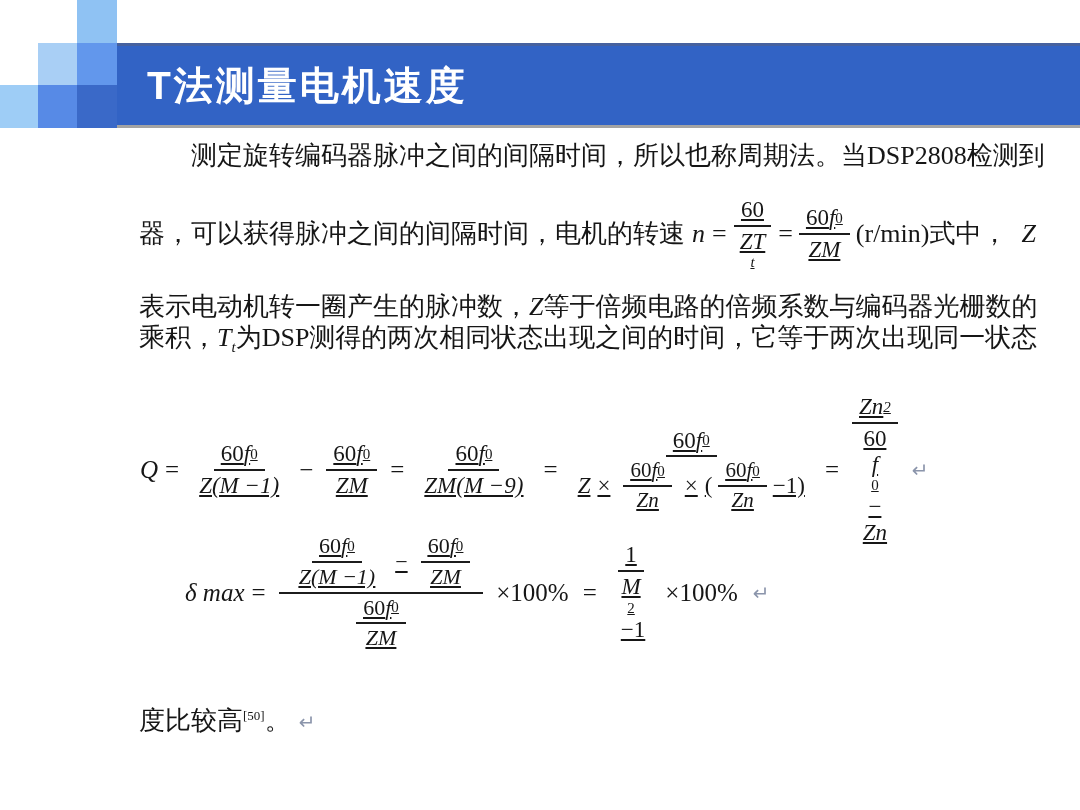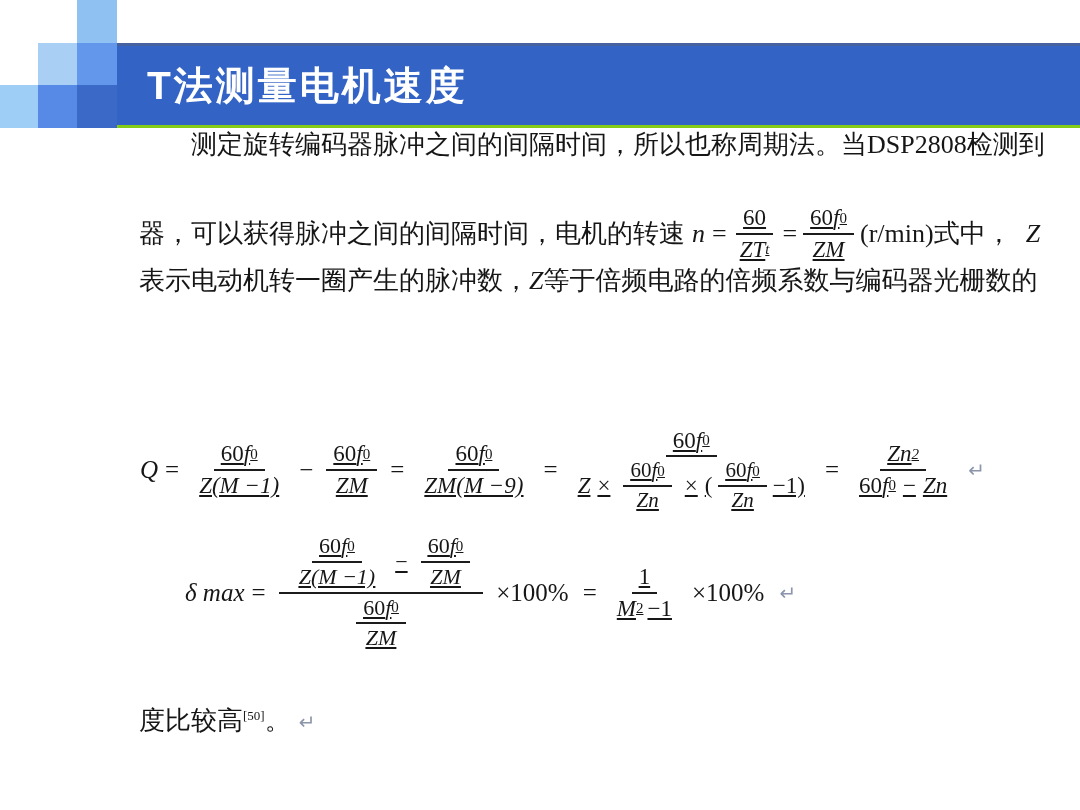--- a/index.html
+++ b/index.html
@@ -14,21 +14,21 @@
   .sq-a { left:77px;  top:0;    width:40px; height:43px; background:#8fc2f3; }
   .sq-b { left:38px;  top:43px; width:39px; height:42px; background:#a9cff5; }
   .sq-c { left:77px;  top:43px; width:40px; height:42px; background:#6297ec; }
   .sq-d { left:0;     top:85px; width:38px; height:43px; background:#9ecdf6; }
   .sq-e { left:38px;  top:85px; width:39px; height:43px; background:#578ae6; }
   .sq-f { left:77px;  top:85px; width:40px; height:43px; background:#3a69c8; }
 
   .banner {
     position:absolute; left:117px; right:0; top:43px; height:85px;
     background:#3263c5; box-sizing:border-box;
-    border-top:3px solid #46619f; border-bottom:3px solid #84cc16;
+    border-top:3px solid #46619f; border-bottom:3px solid #a3a3a3;
     display:flex; align-items:center;
   }
   .banner-title {
     font-family:"Liberation Sans","DejaVu Sans",sans-serif;
     font-weight:bold; font-size:39px; color:#ffffff;
     margin-left:30px; letter-spacing:3px;
   }
 
   
   .line { position:absolute; left:139px; font-size:26px; white-space:nowrap; line-height:30px; }
@@ -37,21 +37,21 @@
   .it { font-style:italic; }
   sub { font-size:15px; }
   sup { font-size:15px; }
   .vsp { margin:0 6px; }
 
   
   .mrow { display:inline-flex; align-items:center; }
   .formula { position:absolute; display:flex; align-items:center; font-size:25px; white-space:nowrap; }
   .frac { display:inline-flex; flex-direction:column; align-items:center; vertical-align:middle; margin:0 6px; text-align:center;text-decoration:underline; }
   .frac > .num { display:flex; align-items:center; justify-content:center; padding:0 7px 2px; border-bottom:2px solid #1c1c1c; line-height:1.12; }
-  .frac > .den { display:flex; align-items:center; justify-content:center; padding:2px 7px 0; line-height:1.12; }
+  .frac > .den { display:flex; align-items:center; justify-content:center; padding:2px 7px 0; line-height:1.12;flex-direction:column; }
   .op { margin:0 7px; }
   .ret { font-family:"DejaVu Sans",sans-serif; color:#8b95ab; font-size:20px; margin-left:8px; }
   .cursor { display:inline-block; width:4px; height:27px; background:#000; vertical-align:-4px; margin:0 1px; }
   .cite { font-size:13px; vertical-align:9px; }
 </style>
 </head>
 <body>
 
 <div class="slide">
 
@@ -59,21 +59,21 @@
   <div class="sq sq-b"></div>
   <div class="sq sq-c"></div>
   <div class="sq sq-d"></div>
   <div class="sq sq-e"></div>
   <div class="sq sq-f"></div>
 
   <div class="banner">
     <div class="banner-title">T法测量电机速度</div>
   </div>
 
-  <div class="line indent" style="top:130px">
+  <div class="line indent" style="top:141px">
     <span>测定旋转编码器脉冲之间的间隔时间，所以也称周期法。当DSP2808检测到</span>
   </div>
 
 
   <div class="line vcenter" style="top:205px; height:58px">
     <span>器，可以获得脉冲之间的间隔时间，电机的转速</span>
     <span class="it op">n</span>
     <span>=</span>
     <span class="frac" style="font-size:23px">
       <span class="num">60</span>
@@ -89,24 +89,27 @@
           <span class="it">f</span>
           <sub>0</sub>
         </span>
       <span class="den it">ZM</span>
     </span>
     <span>(r/min)</span>
       <span>式中，</span>
     <span class="it" style="margin-left:14px">Z</span>
   </div>
 
-  <div class="line" style="top:266px">
+  <div class="line" style="top:292px">
     <span>表示电动机转一圈产生的脉冲数，</span><span class="it">Z</span><span>等于倍频电路的倍频系数与编码器光栅数的</span>
   </div>
 
+  <div class="line" style="top:323px">
+    <span>乘积，</span><span class="it"><span>T</span><sub>t</sub></span><span>为DSP测得的两次相同状态出现之间的时间，它等于两次出现同一状态</span>
+  </div>
 
 
   <div class="formula" style="left:140px; top:420px; height:100px">
     <span class="it">Q</span>
     <span class="op">=</span>
 
     <span class="frac" style="font-size:23px">
       <span class="num">
           <span>60</span>
           <span class="it">f</span>

